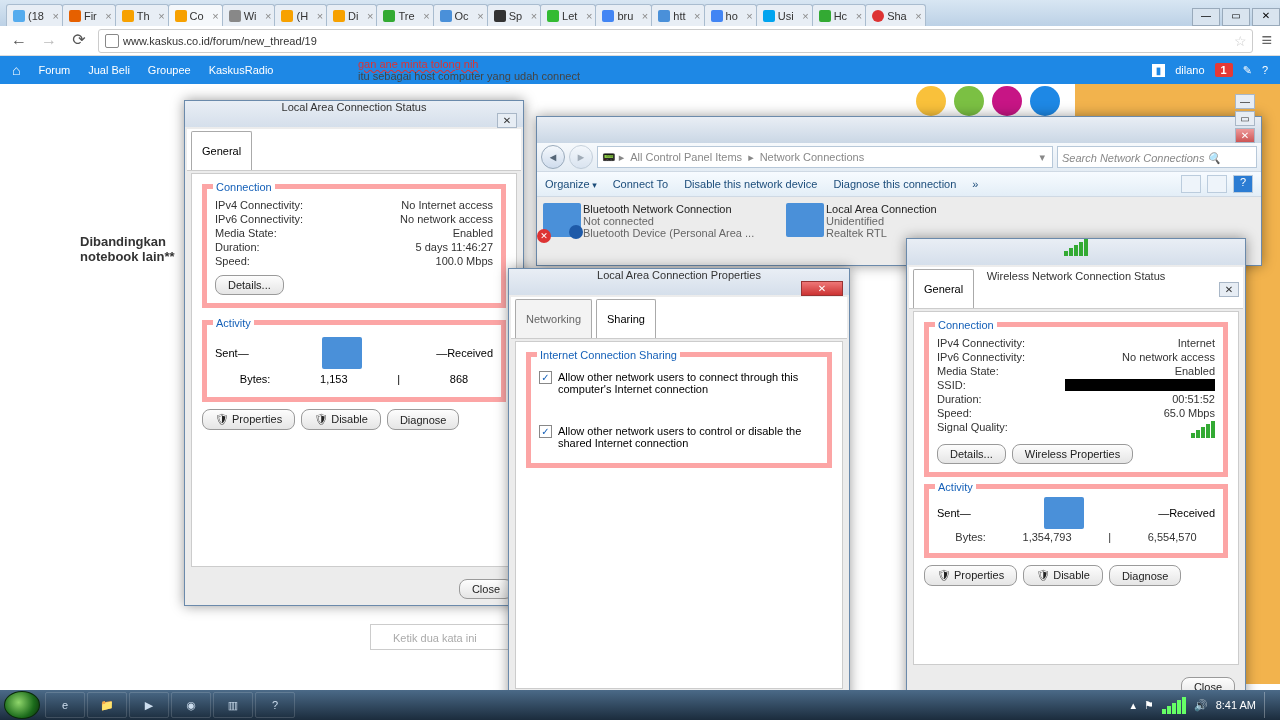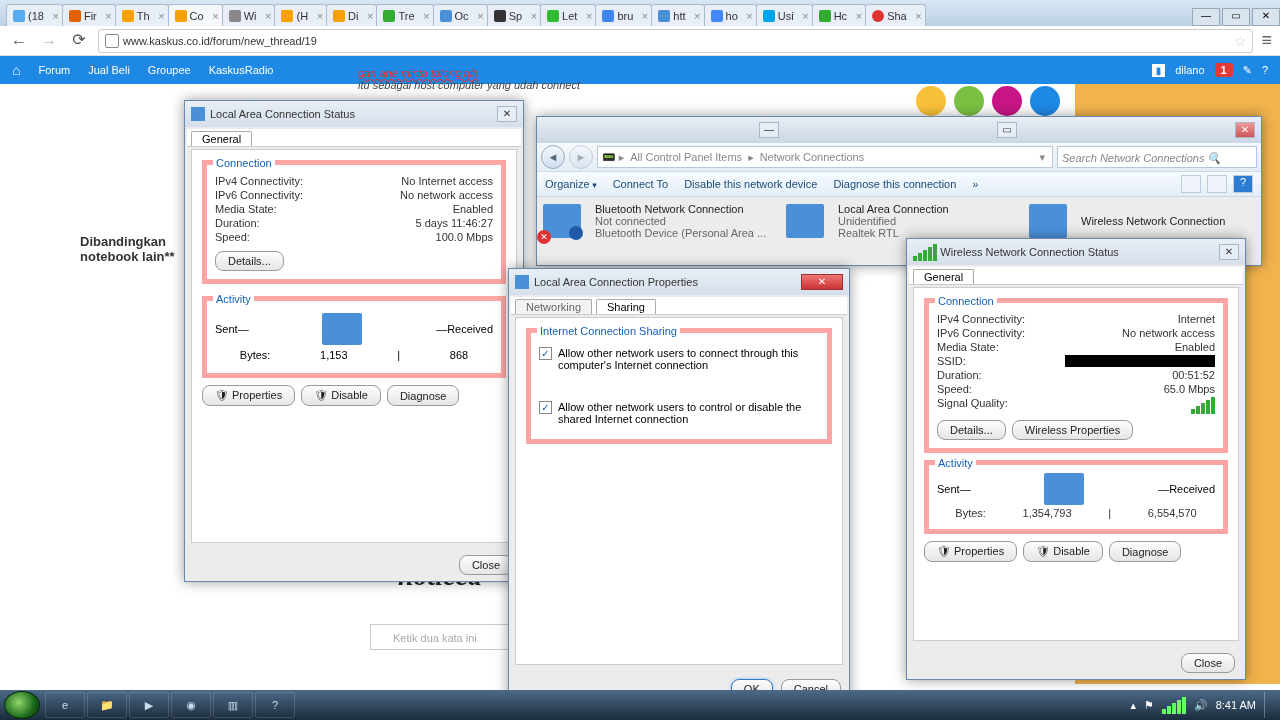--- a/index.html
+++ b/index.html
@@ -39,26 +39,26 @@
 .emoji-row{position:absolute;left:440px;top:456px;display:flex;gap:8px;align-items:center;}
 .radio{width:12px;height:12px;border:1px solid #888;border-radius:50%;}
 .poop{width:18px;height:16px;background:#c68a3a;border-radius:50% 50% 40% 40%;}
 
 .greycol{position:absolute;right:0;top:28px;width:205px;height:600px;background:#f2b34d;}
 .emojis{position:absolute;right:220px;top:30px;display:flex;gap:8px;}
 .emojis div{width:30px;height:30px;border-radius:50%;}
 
 
 .win7{position:absolute;background:#ececec;border:1px solid #6b8aab;box-shadow:0 0 12px rgba(0,0,0,.4);}
-.titlebar{height:26px;background:linear-gradient(#e9eef5,#d5dfeb);display:flex;align-items:center;padding:0 6px;font-size:12px;color:#333;}
+.titlebar{height:26px;background:linear-gradient(#e9eef5,#d5dfeb);display:flex;align-items:center;padding:0 6px;font-size:12px;color:#333;flex-direction:column;}
 .titlebar .ic{width:14px;height:14px;margin-right:5px;}
 .closex{width:20px;height:16px;border:1px solid #a9b7c7;background:#e7edf4;text-align:center;line-height:13px;font-size:10px;margin-left:auto;}
 .closex.red{background:linear-gradient(#e77,#c33);color:#fff;border-color:#933;width:42px;}
 .tabrow{display:flex;background:#fff;border-bottom:1px solid #ccc;margin:2px;padding-top:2px;}
-.wtab{padding:1px 10px;border:1px solid #aaa;border-bottom:none;background:#fff;border-radius:2px 2px 0 0;margin-left:4px;font-size:11px;}
+.wtab{padding:13px 10px;border:1px solid #aaa;border-bottom:none;background:#fff;border-radius:2px 2px 0 0;margin-left:4px;font-size:11px;}
 .wtab.inact{background:#f3f3f3;color:#666;}
 .panel{background:#fff;margin:0 6px 6px;border:1px solid #ccc;padding:10px;}
 .fs{border:5px solid #fca5a5;padding:8px;margin-bottom:7px;position:relative;}
 .fs .leg{position:absolute;top:-8px;left:6px;background:#fff;padding:0 3px;color:#1560b8;font-size:11px;}
 .kv{display:flex;justify-content:space-between;margin:2px 0;font-size:11px;color:#333;}
 .btn7{background:linear-gradient(#fdfdfd,#e5e5e5);border:1px solid #9a9a9a;border-radius:8px;padding:3px 12px;font-size:11px;color:#222;}
 .btnrow{display:flex;gap:6px;}
 .link{color:#0645ad;text-decoration:underline;}
 
 
@@ -81,21 +81,21 @@
 .expl .chrome2{height:28px;background:linear-gradient(#f6f9fc,#e4ecf4);display:flex;align-items:center;padding:0 4px;gap:4px;}
 .navcir{width:24px;height:24px;border:1px solid #9ab;border-radius:50%;background:linear-gradient(#f4f8fc,#cfdced);display:flex;align-items:center;justify-content:center;color:#567;}
 .bc{flex:1;height:22px;border:1px solid #b7c8d9;background:#fff;display:flex;align-items:center;padding:0 4px;font-size:11px;}
 .bc span{margin:0 3px;color:#888;}
 .srch{width:200px;height:22px;border:1px solid #b7c8d9;background:#fff;padding:0 4px;color:#888;font-style:italic;line-height:22px;}
 .cmdbar{height:26px;background:linear-gradient(#f7fbff,#e3eef7);display:flex;align-items:center;padding:0 8px;gap:16px;border-top:1px solid #cfd9e4;border-bottom:1px solid #cfd9e4;color:#1b4c7a;font-size:11px;}
 .cmdbar .org::after{content:" ▾";font-size:9px;}
 .cmdbar .vr{margin-left:auto;display:flex;gap:6px;}
 .vbtn{width:20px;height:18px;border:1px solid #bcd;background:#eef4fa;}
 .conns{display:flex;padding:6px;gap:18px;}
-.conn{display:flex;gap:14px;width:225px;align-items:center;}
+.conn{display:flex;gap:2px;width:225px;}
 .connic{width:38px;height:34px;background:#4a90d9;border-radius:2px;position:relative;}
 .connic::after{content:"";position:absolute;bottom:-2px;right:-2px;width:14px;height:14px;border-radius:50%;}
 .connic.bt::after{background:#1e5aa8;}
 .connic.x::before{content:"✕";position:absolute;bottom:-6px;left:-6px;width:14px;height:14px;background:#d33;color:#fff;border-radius:50%;font-size:9px;text-align:center;line-height:14px;}
 .conn .t1{font-size:11px;color:#222;}
 .conn .t2{font-size:11px;color:#666;}
 
 
 .dlg3{left:906px;top:238px;width:340px;}
 .dlg3 .panel{height:354px;}
@@ -242,21 +242,21 @@
         <div class="sidebar-txt">Dibandingkan notebook lain**</div>
       </div>
     <div class="greycol"></div>
     <div class="emojis">
       <div style="background:#f9c13b"></div>
         <div style="background:#7bc043"></div>
         <div style="background:#c71585"></div>
         <div style="background:#1e88e5"></div>
     </div>
 
-    <div style="position:absolute;left:358px;top:11px;font-size:11px;font-style:italic;">
+    <div style="position:absolute;left:358px;top:2px;font-size:11px;">
       <span class="redtxt">gan ane minta tolong nih</span><br>
       <span style="color:#444">itu sebagai host computer yang udah connect</span>
     </div>
 
     <div class="emoji-row">
       <div class="radio"></div>
       <div class="poop"></div>
     </div>
 
     <div class="verif"><span class="lbl">Verification</span> <span class="star2">*</span> :</div>
@@ -297,26 +297,20 @@
           <div class="t2">Not connected</div>
           <div class="t2">Bluetooth Device (Personal Area ...</div>
         </div>
     </div>
     <div class="conn">
       <div class="connic"></div>
       <div>
           <div class="t1">Local Area Connection</div>
           <div class="t2">Unidentified</div>
           <div class="t2">Realtek RTL</div>
-        </div>
-    </div>
-    <div class="conn">
-      <div class="connic"></div>
-      <div>
-          <div class="t1">Wireless Network Connection</div>
         </div>
     </div>
   </div>
 </div>
 
 <div class="win7 dlg1">
   <div class="titlebar">
       <div class="ic" style="background:#4a90d9"></div>
       <span>Local Area Connection Status</span>
       <div class="closex">✕</div>

